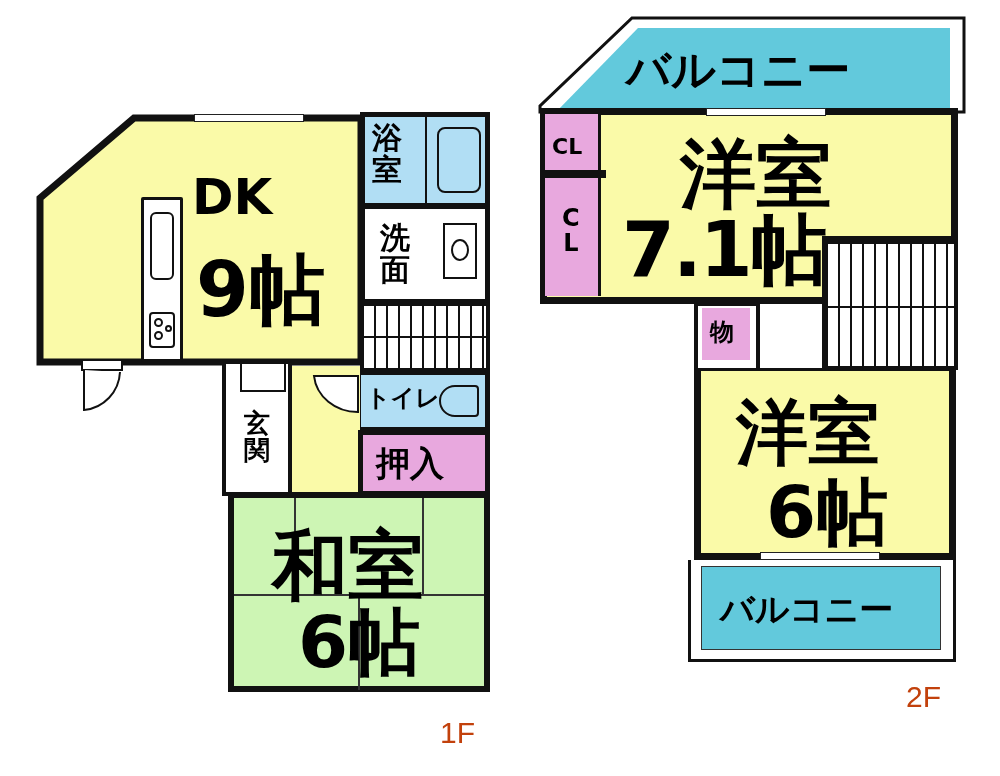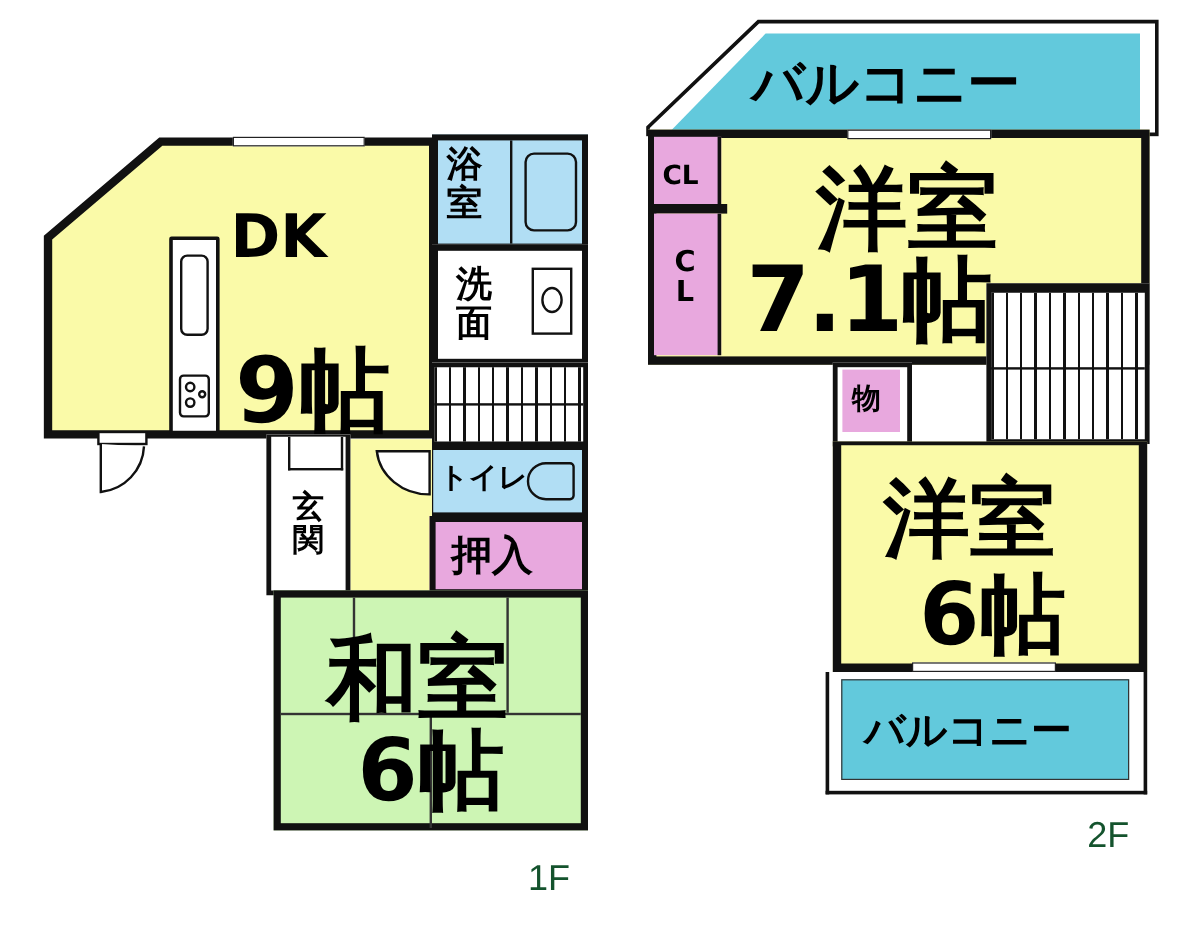--- a/index.html
+++ b/index.html
@@ -6,21 +6,21 @@
   body{width:1000px;height:776px;background:#ffffff;position:relative;overflow:hidden;font-family:"DejaVu Sans","Liberation Sans",sans-serif;}
   .abs{position:absolute;box-sizing:border-box;}
   .room{position:absolute;box-sizing:border-box;}
   .wall{position:absolute;background:#111;}
   .lbl{position:absolute;color:#000;font-weight:bold;line-height:1;text-align:center;white-space:nowrap;}
   .vlbl{position:absolute;color:#000;font-weight:bold;line-height:1.05;text-align:center;}
   .vlbl span{display:block;}
   .stairs{position:absolute;box-sizing:border-box;background:#fff;
     background-image:repeating-linear-gradient(90deg,#111 0 2px,transparent 2px 12px);}
   .win{position:absolute;background:#fff;border:1px solid #222;box-sizing:border-box;}
-  .floor-label{position:absolute;font-family:"Liberation Sans",sans-serif;font-size:30px;color:#14532d;}
+  .floor-label{position:absolute;font-family:"Liberation Sans",sans-serif;font-size:30px;color:#c2410c;}
 </style>
 </head>
 <body>
 
 <div>
 
   <svg class="abs" style="left:36px;top:114px;" width="330" height="256">
     <polygon points="98,4 325,4 325,248 4,248 4,84" fill="#fafaa8" stroke="#111" stroke-width="7"></polygon>
   </svg>
 
@@ -29,21 +29,21 @@
   <div class="abs" style="left:141px;top:197px;width:42px;height:165px;border:3px solid #111;background:#fff;border-radius:2px;">
     <div class="abs" style="left:6px;top:12px;width:24px;height:68px;border:2px solid #111;border-radius:6px;"></div>
     <div class="abs" style="left:5px;top:112px;width:26px;height:36px;border:2px solid #111;border-radius:4px;">
       <div class="abs" style="left:3px;top:4px;width:9px;height:9px;border:2px solid #111;border-radius:50%;"></div>
       <div class="abs" style="left:3px;top:17px;width:9px;height:9px;border:2px solid #111;border-radius:50%;"></div>
       <div class="abs" style="left:14px;top:11px;width:7px;height:7px;border:2px solid #111;border-radius:50%;"></div>
     </div>
   </div>
 
   <div class="lbl" style="left:192px;top:172px;font-size:50px;">DK</div>
-  <div class="lbl" style="left:196px;top:252px;font-size:76px;margin-top:36px;">9帖</div>
+  <div class="lbl" style="left:196px;top:252px;font-size:76px;">9帖</div>
 
   <div class="room" style="left:360px;top:112px;width:130px;height:96px;background:#b1def4;border:5px solid #111;">
     <div class="abs" style="left:60px;top:0;width:2px;height:86px;background:#111;"></div>
     <div class="abs" style="left:72px;top:10px;width:44px;height:66px;border:2px solid #111;border-radius:8px;"></div>
   </div>
   <div class="vlbl" style="left:372px;top:122px;font-size:30px;">
     <span>浴</span>
       <span>室</span>
   </div>
 

